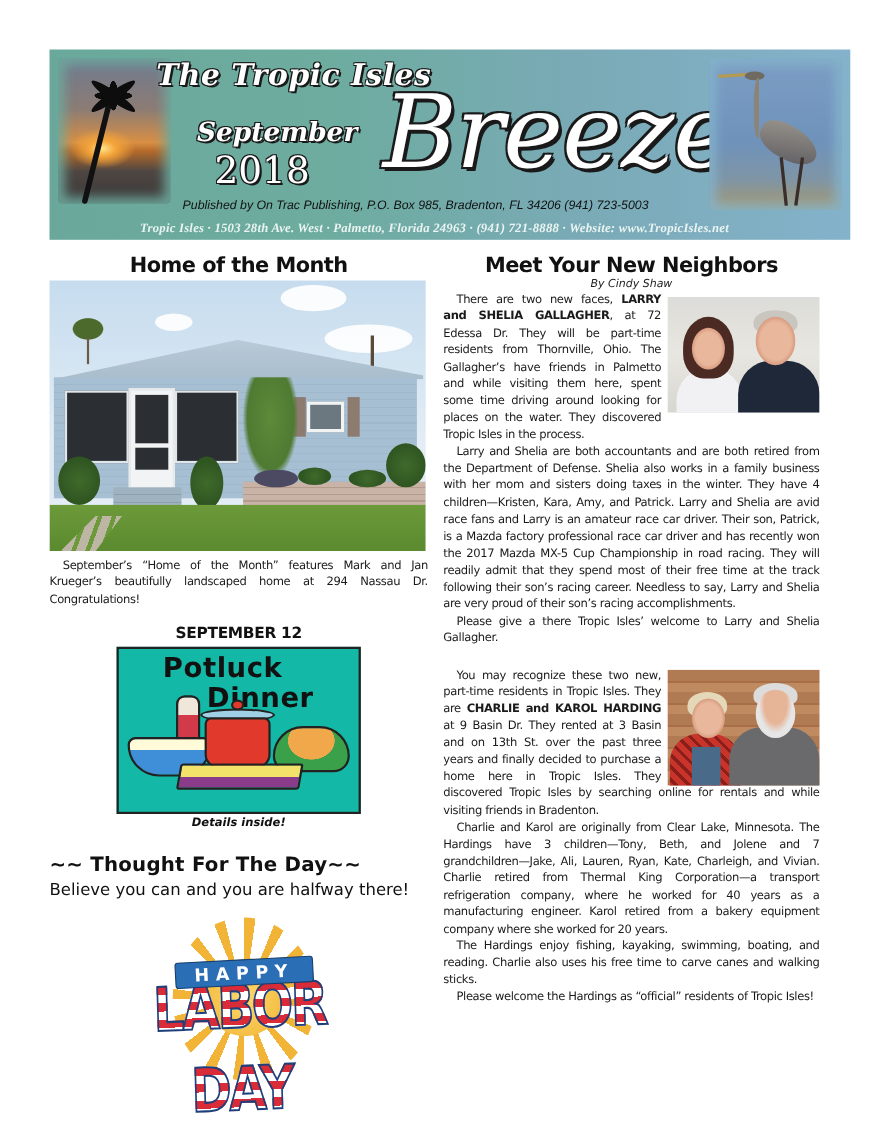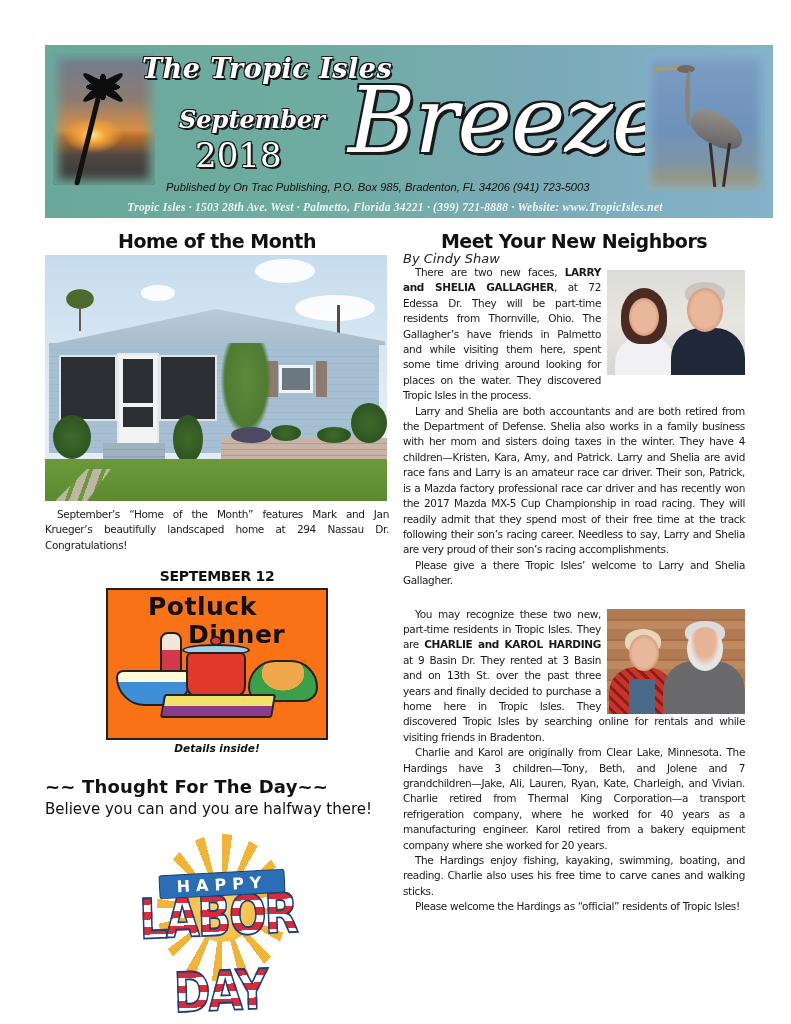--- a/index.html
+++ b/index.html
@@ -89,21 +89,21 @@
   }
 
   
   .col-left { position: absolute; left: 45px; top: 228px; width: 344px; }
   .col-right { position: absolute; left: 403px; top: 228px; width: 342px; }
 
   .section-title {
     font-family: "DejaVu Sans", sans-serif; font-weight: bold; font-size: 19px; text-align: center;
     color: #111; letter-spacing: -0.5px; line-height: 26px;
   }
-  .byline { font-family: "DejaVu Sans", sans-serif; font-style: italic; font-size: 13px; text-align: left; color: #222; line-height: 12px; margin-top: -1px; }
+  .byline { font-family: "DejaVu Sans", sans-serif; font-style: italic; font-size: 10px; text-align: center; color: #222; line-height: 12px; margin-top: -1px; }
 
   .body-text {
     font-family: "DejaVu Sans", sans-serif; font-size: 10.5px; line-height: 15.4px; text-align: justify;
     color: #1a1a1a; letter-spacing: -0.35px;
   }
   .body-text p { text-indent: 12px; }
   .body-text b { font-weight: bold; }
 
   
   .house-photo {
@@ -157,21 +157,21 @@
   }
 
   .caption { margin-top: 6px; }
 
   .event-date {
     margin-top: 14px; font-family: "DejaVu Sans", sans-serif; font-weight: bold; font-size: 14px;
     text-align: center; color: #111; letter-spacing: -0.3px; line-height: 18px;
   }
   .potluck-box {
     position: relative; margin: 3px auto 0; width: 222px; height: 152px;
-    border: 2px solid #222; background: #f97316; overflow: hidden;
+    border: 2px solid #222; background: #14b8a6; overflow: hidden;
   }
   .potluck-word {
     position: absolute; font-family: "DejaVu Sans", sans-serif; font-weight: bold; color: #111;
     font-size: 25px; letter-spacing: 0.5px; white-space: nowrap;
   }
   .pl-bottle { position: absolute; left: 52px; top: 42px; width: 22px; height: 58px;
     background: linear-gradient(180deg, #f0e6da 0 30%, #d23a4a 30% 85%, #f0e6da 85%); border: 2px solid #222; border-radius: 8px 8px 3px 3px; }
   .pl-bowl { position: absolute; left: 8px; top: 80px; width: 76px; height: 36px;
     background: linear-gradient(180deg, #fffbd8 0 30%, #3f8fd8 30%); border: 2px solid #222; border-radius: 10px 10px 40px 40px; }
   .pl-pot { position: absolute; left: 78px; top: 62px; width: 60px; height: 46px;
@@ -253,21 +253,21 @@
   <div class="script mast-breezes">Breezes</div>
   <div class="heron-photo">
     <div class="heron-beak"></div>
     <div class="heron-head"></div>
     <div class="heron-neck"></div>
     <div class="heron-body"></div>
     <div class="heron-leg1"></div>
     <div class="heron-leg2"></div>
   </div>
   <div class="mast-publisher">Published by On Trac Publishing, P.O. Box 985, Bradenton, FL 34206 (941) 723-5003</div>
-  <div class="mast-address-bar">Tropic Isles  ·  1503 28th Ave. West  ·  Palmetto, Florida 34221  ·  (399) 721-8888  ·  Website: www.TropicIsles.net</div>
+  <div class="mast-address-bar">Tropic Isles  ·  1503 28th Ave. West  ·  Palmetto, Florida 24963  ·  (941) 721-8888  ·  Website: www.TropicIsles.net</div>
 </header>
 
 <section class="col-left">
   <h2 class="section-title">Home of the Month</h2>
 
   <div class="house-photo">
     <div class="cloud" style="left:96px;top:30px;width:34px;height:16px;"></div>
     <div class="cloud" style="left:210px;top:4px;width:60px;height:24px;"></div>
     <div class="cloud" style="left:250px;top:40px;width:80px;height:26px;"></div>
     <div style="position:absolute;left:18px;top:32px;width:34px;height:24px;background:radial-gradient(ellipse,#4c6a2c 0 55%,transparent 60%);"></div>

